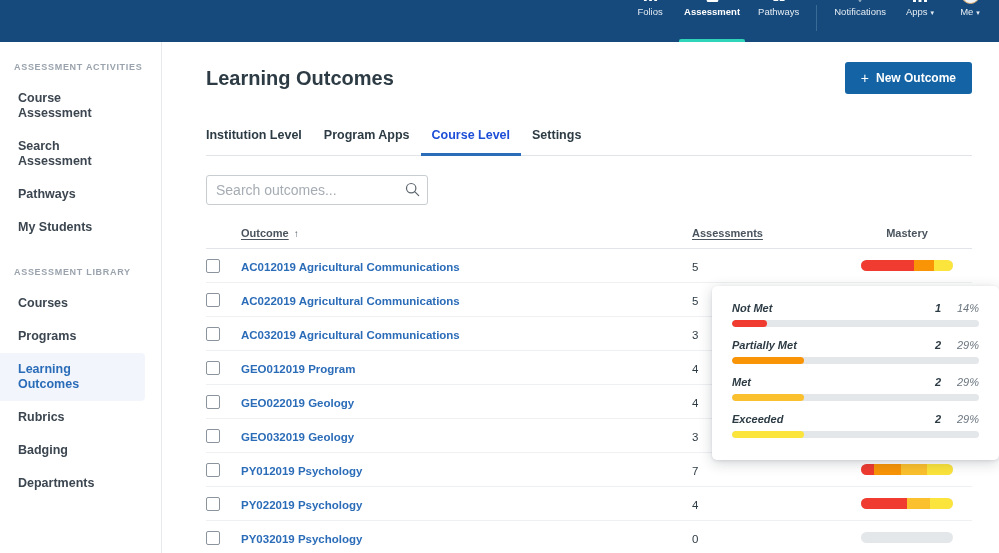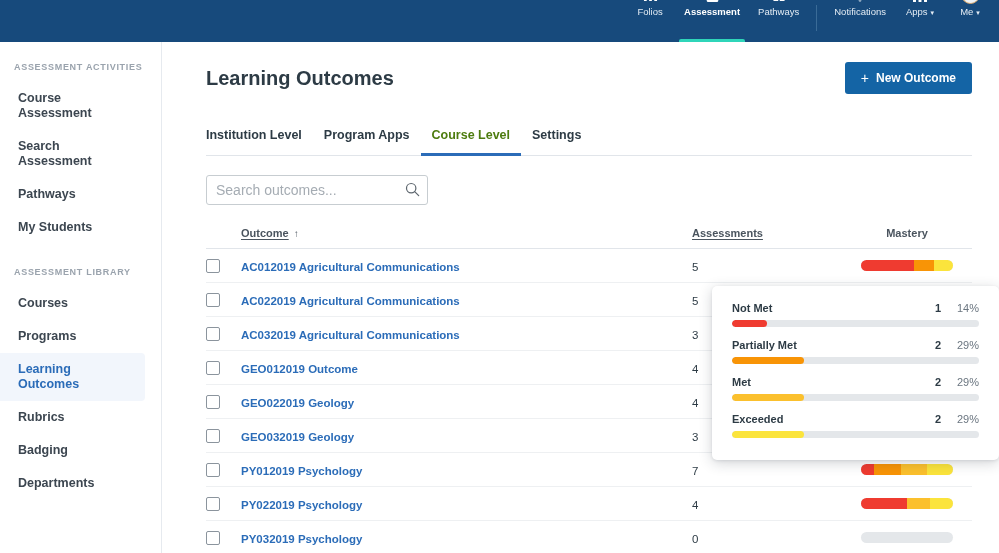--- a/index.html
+++ b/index.html
@@ -111,21 +111,21 @@
     display: flex; gap: 0; margin: 26px 27px 0 27px;
     border-bottom: 1px solid #e1e5ea;
   }
   .tab {
     font-size: 12.5px; color: #2d3b45; font-weight: bold;
     padding: 8px 11px 11px 11px; cursor: pointer;
     border-bottom: 3px solid transparent; margin-bottom: -1px;
     white-space: nowrap;
   }
   .tab:first-child { padding-left: 0; }
-  .tab.active { color: #4d7c0f; border-bottom-color: #2b6cb8; }
+  .tab.active { color: #1d4ed8; border-bottom-color: #2b6cb8; }
 
   .search-wrap { padding: 19px 27px 0 27px; }
   .search-box {
     position: relative; width: 222px;
   }
   .search-input {
     width: 222px; height: 30px;
     border: 1px solid #c7cdd1; border-radius: 3px;
     font-family: inherit; font-size: 14px; color: #2d3b45;
     padding: 0 30px 0 9px; background: #fff;
@@ -176,21 +176,21 @@
   
   .tooltip {
     position: absolute; left: 712px; top: 286px;
     width: 287px; height: 174px;
     background: #ffffff; border-radius: 5px;
     box-shadow: 0 3px 14px rgba(30,40,55,0.20), 0 1px 3px rgba(30,40,55,0.10);
     padding: 16px 20px 10px 20px;
     z-index: 20;
   }
   .tt-row { margin-bottom: 12px; }
-  .tt-head { display: flex; align-items: flex-start; }
+  .tt-head { display: flex; align-items: flex-start; font-style: italic; }
   .tt-label { font-size: 11px; font-weight: bold; color: #2d3b45; }
   .tt-count {
     margin-left: auto; font-size: 11px; font-weight: bold; color: #2d3b45;
     width: 42px; text-align: right;
   }
   .tt-pct {
     font-size: 11px; color: #6b7680; width: 38px; text-align: right;
   }
   .tt-track {
     margin-top: 6px; height: 7px; border-radius: 4px;
@@ -385,21 +385,21 @@
                 <div class="seg" style="width: 34%; background: rgb(239, 59, 48);"></div>
                 <div class="seg" style="width: 33%; background: rgb(248, 148, 6);"></div>
                 <div class="seg" style="width: 33%; background: rgb(251, 228, 60);"></div>
               </div>
             </div>
           </div>
           <div class="trow">
             <div class="col-check">
               <div class="cbox"></div>
             </div>
-            <div class="col-outcome"><a class="outcome-link">GEO012019 Outcome</a></div>
+            <div class="col-outcome"><a class="outcome-link">GEO012019 Program</a></div>
             <div class="col-assess"><span class="assess-val">4</span></div>
             <div class="col-mastery">
               <div class="mastery-bar">
                 <div class="seg" style="width: 50%; background: rgb(239, 59, 48);"></div>
                 <div class="seg" style="width: 25%; background: rgb(251, 192, 45);"></div>
                 <div class="seg" style="width: 25%; background: rgb(251, 228, 60);"></div>
               </div>
             </div>
           </div>
           <div class="trow">

